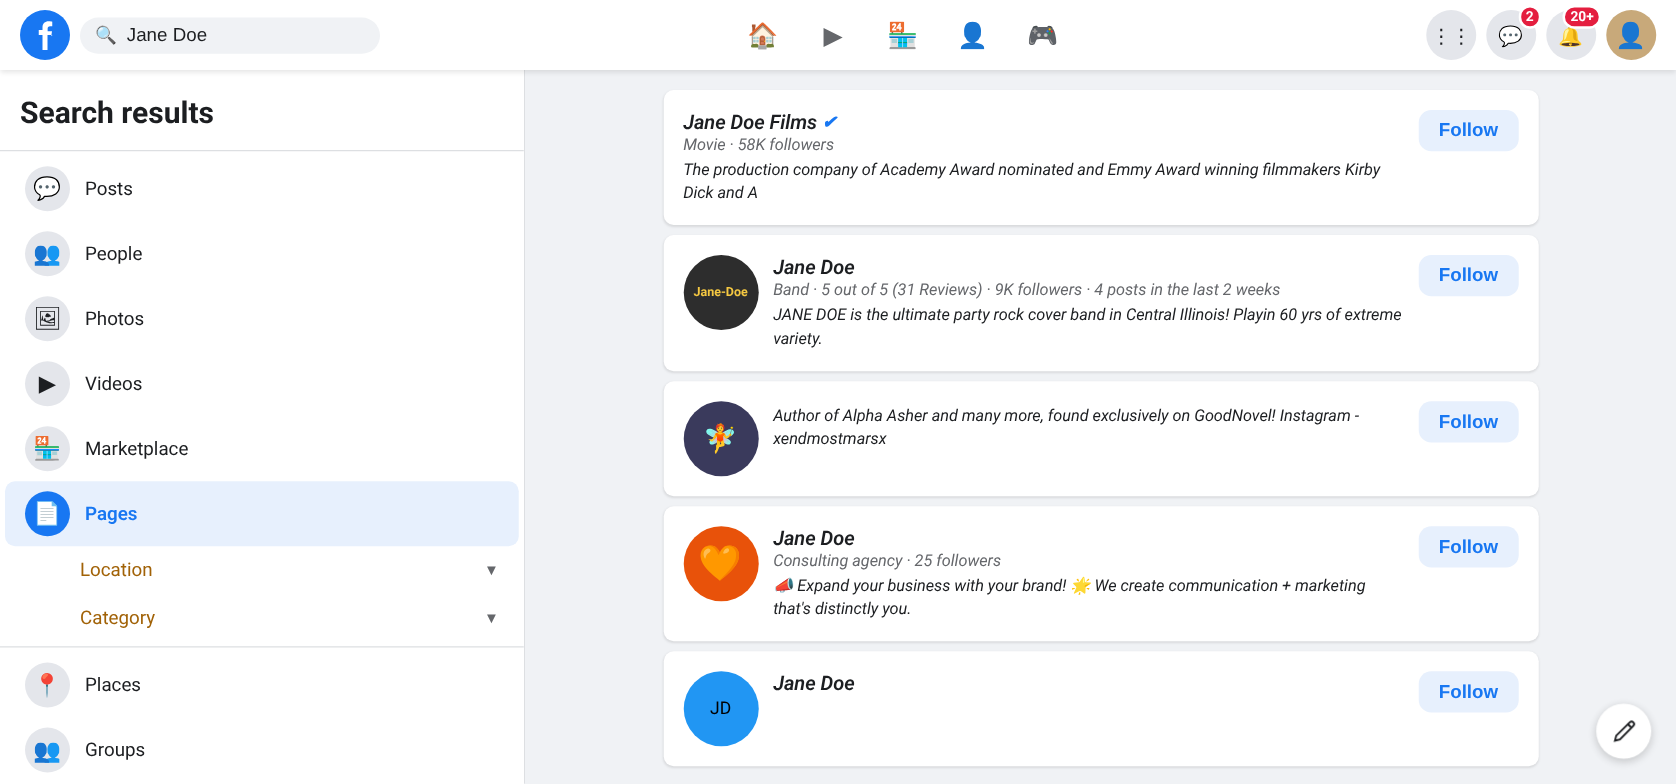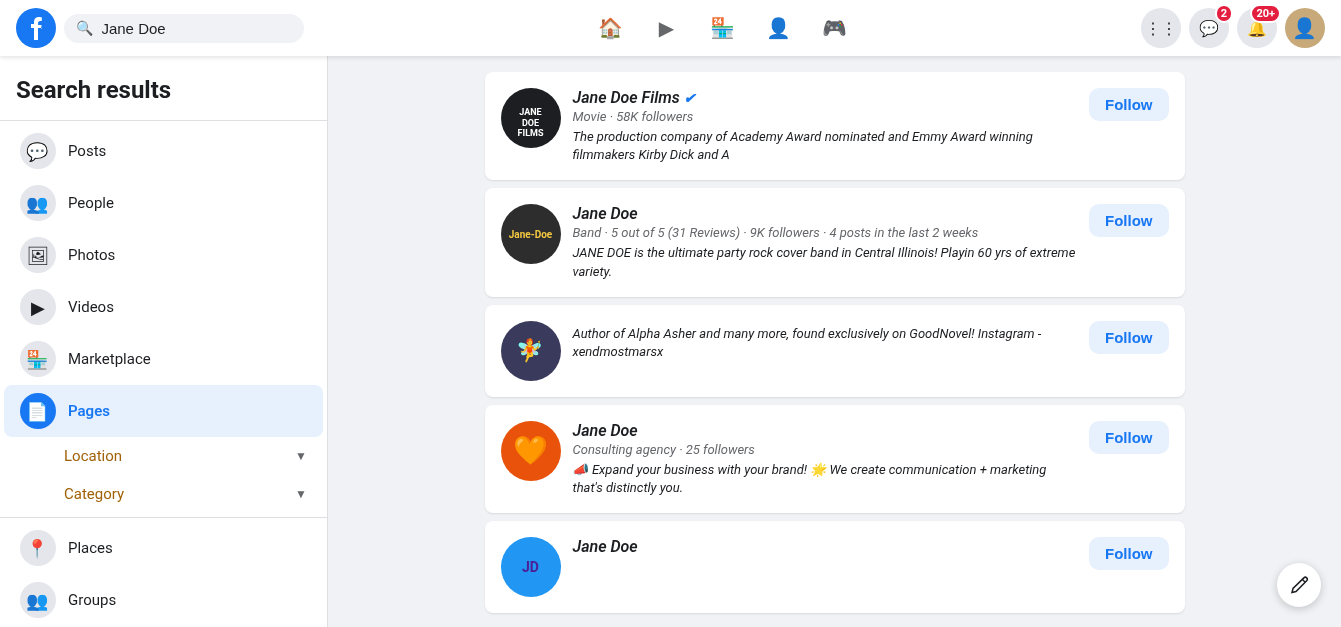--- a/index.html
+++ b/index.html
@@ -43,21 +43,21 @@
       background: #e41e3f; color: #fff; border-radius: 10px;
       font-size: 11px; font-weight: 700; padding: 1px 4px;
       border: 2px solid #fff; min-width: 18px; text-align: center;
     }
 
     
     .layout { display: flex; margin-top: 56px; height: calc(627px - 56px); }
 
     
     .sidebar {
-      width: 328px; flex-shrink: 0; background: #fff;
+      width: 420px; flex-shrink: 0; background: #fff;
       border-right: 1px solid #dddfe2; overflow-y: auto;
       padding: 12px 0;
     }
     .sidebar-title {
       font-size: 24px; font-weight: 700; color: #1c1e21;
       padding: 8px 16px 12px;
     }
     .sidebar-divider { height: 1px; background: #dddfe2; margin: 4px 0; }
     .sidebar-item {
       display: flex; align-items: center;
@@ -211,21 +211,20 @@
     <div class="sidebar-item">
       <div class="sidebar-item-icon">👥</div>
       <span class="sidebar-item-label">Groups</span>
     </div>
   </aside>
 
   <main class="main">
     <div class="results-list">
 
       <div class="result-card">
-        <div class="result-avatar avatar-jane-doe-films">JANE<br>DOE<br>FILMS</div>
         <div class="result-info">
           <div class="result-name">
             <span>Jane Doe Films</span>
             <span class="verified-icon">✔</span>
           </div>
           <div class="result-meta">Movie · 58K followers</div>
           <div class="result-desc">The production company of Academy Award nominated and Emmy Award winning filmmakers Kirby Dick and A</div>
         </div>
         <div class="result-action">
           <button class="follow-btn">Follow</button>
@@ -264,21 +263,21 @@
           </div>
           <div class="result-meta">Consulting agency · 25 followers</div>
           <div class="result-desc">📣 Expand your business with your brand! 🌟 We create communication + marketing that's distinctly you.</div>
         </div>
         <div class="result-action">
           <button class="follow-btn">Follow</button>
         </div>
       </div>
 
       <div class="result-card">
-        <div class="result-avatar" style="background:#2196F3; color:#4c1d95; font-size:14px; font-weight:700; display:flex; align-items:center; justify-content:center; border-radius:50%; width:60px; height:60px; flex-shrink:0; margin-right:12px;">JD</div>
+        <div class="result-avatar" style="background:#2196F3; color:#000000; font-size:14px; font-weight:400; display:flex; align-items:center; justify-content:center; border-radius:50%; width:60px; height:60px; flex-shrink:0; margin-right:12px;">JD</div>
         <div class="result-info">
           <div class="result-name">
             <span>Jane Doe</span>
           </div>
         </div>
         <div class="result-action">
           <button class="follow-btn">Follow</button>
         </div>
       </div>
 

